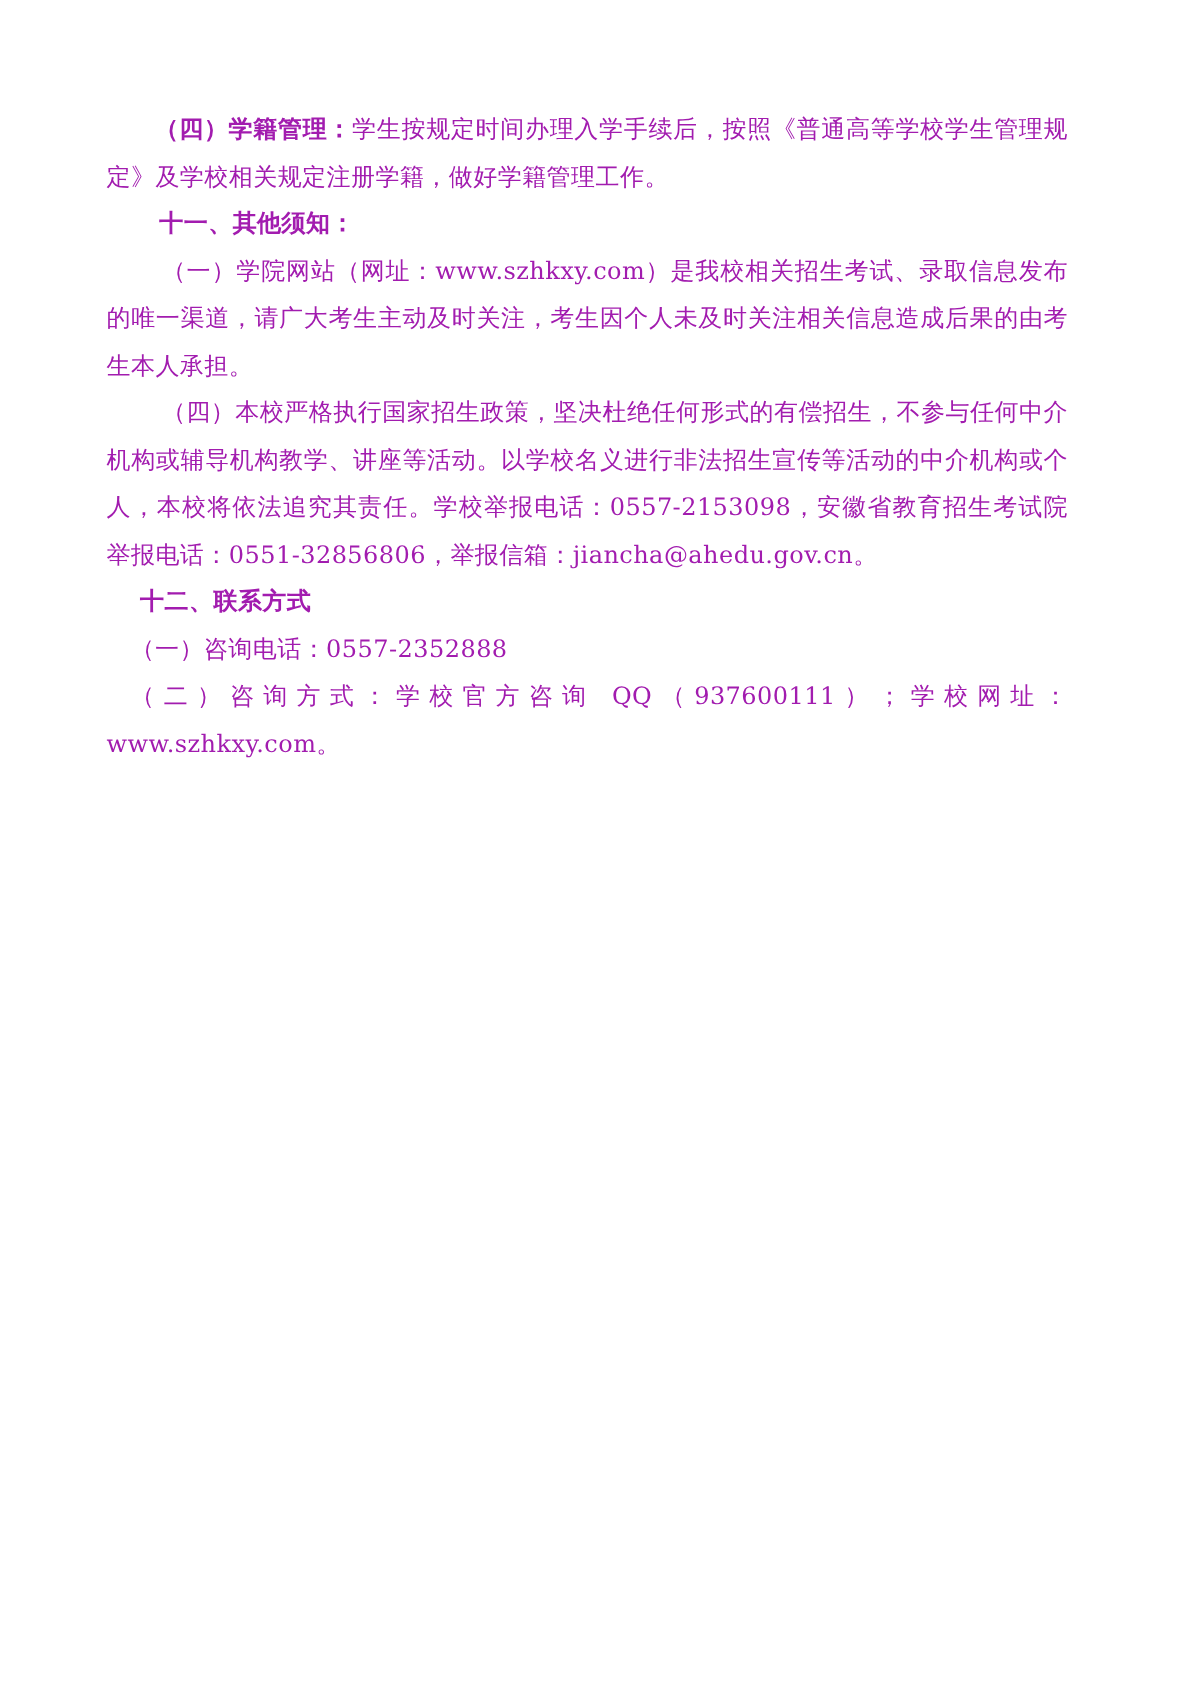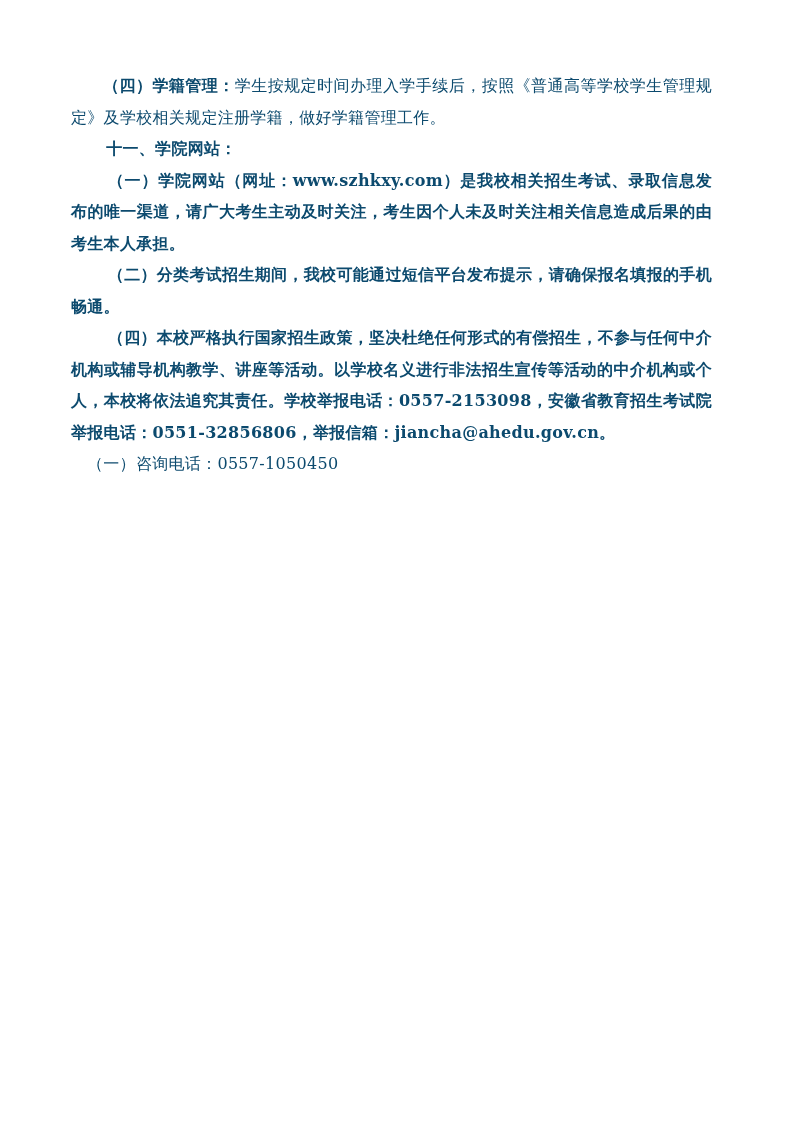--- a/index.html
+++ b/index.html
@@ -29,29 +29,30 @@
     text-justify: inter-ideograph;
     letter-spacing: 0.3px;
   }
   p.para {
     margin: 0;
     padding: 0;
   }
   p.clause { text-indent: 2em; }
   p.clause strong { font-weight: bold; }
   p.heading { text-indent: 2.2em; font-weight: bold; }
-  p.item { text-indent: 2.3em; font-weight: bold; }
+  p.item { text-indent: 2.3em; }
   p.heading2 { text-indent: 1.4em; font-weight: bold; }
   p.contact { text-indent: 1em; }
 </style>
 </head>
 <body style="background: rgb(255, 255, 255);">
 
 <div class="page">
-  <div class="doc-body" style="color: #0c4a6e;">
+  <div class="doc-body" style="color: #a21caf;">
       <p class="para clause"><strong>（四）学籍管理：</strong><span>学生按规定时间办理入学手续后，按照《普通高等学校学生管理规定》及学校相关规定注册学籍，做好学籍管理工作。</span></p>
-      <p class="para heading"><span>十一、学院网站：</span></p>
+      <p class="para heading"><span>十一、其他须知：</span></p>
       <p class="para item"><span>（一）学院网站（网址：www.szhkxy.com）是我校相关招生考试、录取信息发布的唯一渠道，请广大考生主动及时关注，考生因个人未及时关注相关信息造成后果的由考生本人承担。</span></p>
-      <p class="para item"><span>（二）分类考试招生期间，我校可能通过短信平台发布提示，请确保报名填报的手机畅通。</span></p>
       <p class="para item"><span>（四）本校严格执行国家招生政策，坚决杜绝任何形式的有偿招生，不参与任何中介机构或辅导机构教学、讲座等活动。以学校名义进行非法招生宣传等活动的中介机构或个人，本校将依法追究其责任。学校举报电话：0557-2153098，安徽省教育招生考试院举报电话：0551-32856806，举报信箱：jiancha@ahedu.gov.cn。</span></p>
-      <p class="para contact"><span>（一）咨询电话：0557-1050450</span></p>
+      <p class="para heading2"><span>十二、联系方式</span></p>
+      <p class="para contact"><span>（一）咨询电话：0557-2352888</span></p>
+      <p class="para contact"><span>（二）咨询方式：学校官方咨询 QQ（937600111）；学校网址：www.szhkxy.com。</span></p>
     </div>
 </div>
 
 </body></html>

